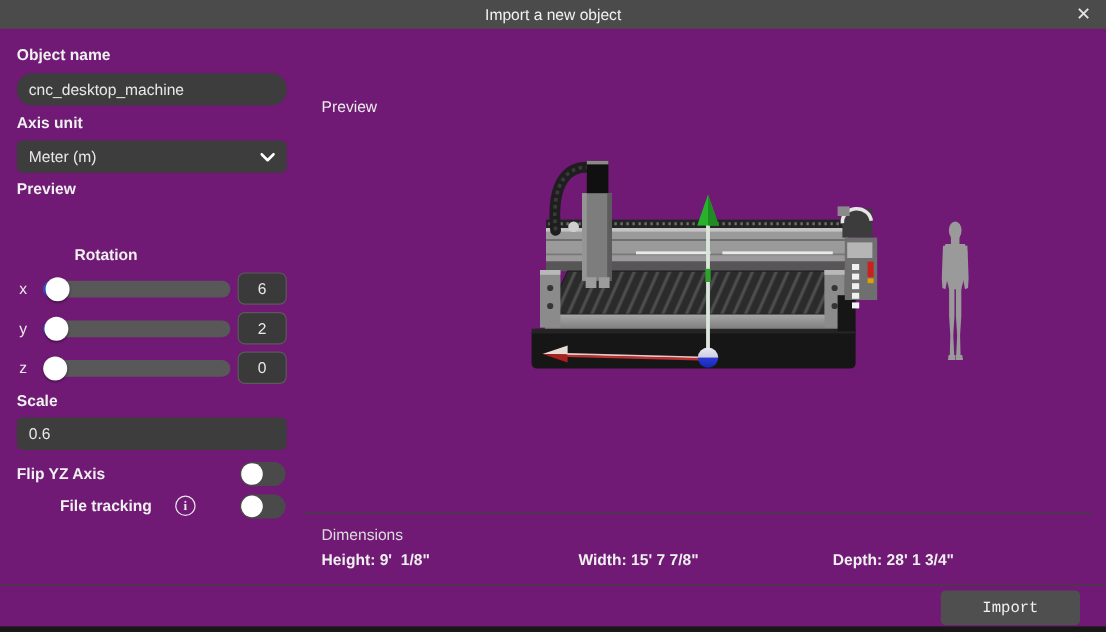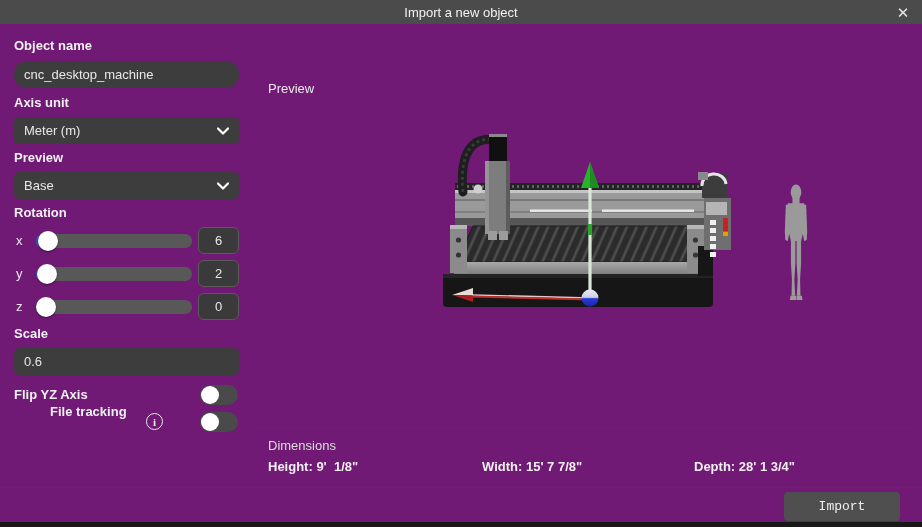--- a/index.html
+++ b/index.html
@@ -97,30 +97,22 @@
   <div class="field select" style="top:117px;">
     <span>Meter (m)</span>
     <span class="chev">
       <svg width="12" height="8" viewBox="0 0 12 8">
           <polyline points="1,1.5 6,6.5 11,1.5" fill="none" stroke="#ffffff" stroke-width="2.2" stroke-linecap="round" stroke-linejoin="round"></polyline>
         </svg>
     </span>
   </div>
 
   <div class="lbl" style="top:150px;">Preview</div>
-  <div class="field select" style="top:172px;">
-    <span>Base</span>
-    <span class="chev">
-      <svg width="12" height="8" viewBox="0 0 12 8">
-          <polyline points="1,1.5 6,6.5 11,1.5" fill="none" stroke="#ffffff" stroke-width="2.2" stroke-linecap="round" stroke-linejoin="round"></polyline>
-        </svg>
-    </span>
-  </div>
-
-  <div class="lbl" style="top:205px;">Rotation</div>
+
+  <div class="lbl" style="top:205px;margin-left:48px;">Rotation</div>
 
   <div class="srow" style="top:227px;">
     <span class="axis">x</span>
     <div class="track">
       <div class="fill" style="width:12px;"></div>
       <div class="thumb" style="left:2px;"></div>
     </div>
     <div class="valbox">6</div>
   </div>
 
@@ -142,21 +134,21 @@
   </div>
 
   <div class="lbl" style="top:326px;">Scale</div>
   <input class="field" style="top: 348px;" value="0.6">
 
   <div class="lbl" style="top:387px;">Flip YZ Axis</div>
   <div class="toggle" style="top:385px;">
     <div class="knob"></div>
   </div>
 
-  <div class="lbl" style="top:404px;padding-left:36px;">File tracking</div>
+  <div class="lbl" style="top:414px;padding-left:36px;">File tracking</div>
   <div class="info-icon" style="top:413px;">i</div>
   <div class="toggle" style="top:412px;">
     <div class="knob"></div>
   </div>
 
   <div class="preview-label">Preview</div>
 
   <div class="machine-wrap">
     <svg width="300" height="186" viewBox="0 0 300 186">
       <defs>

